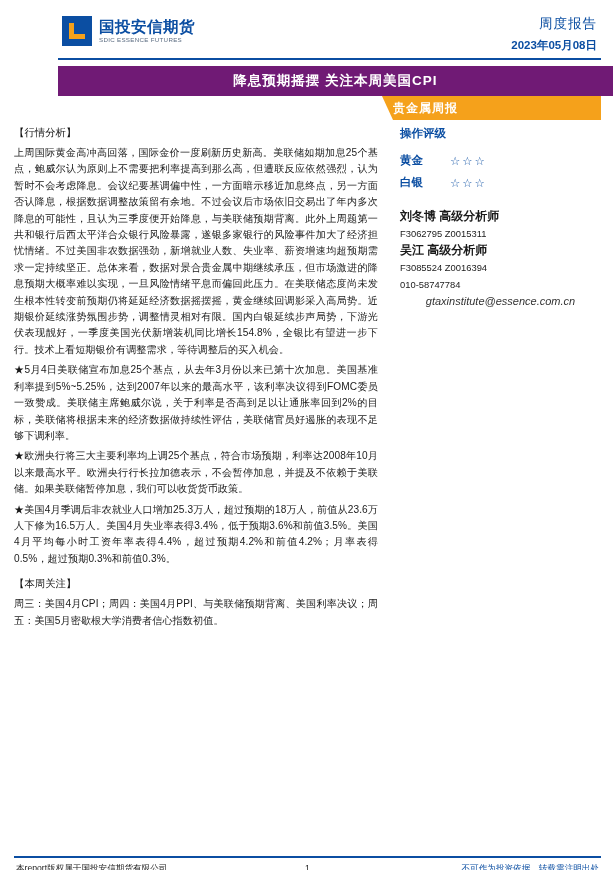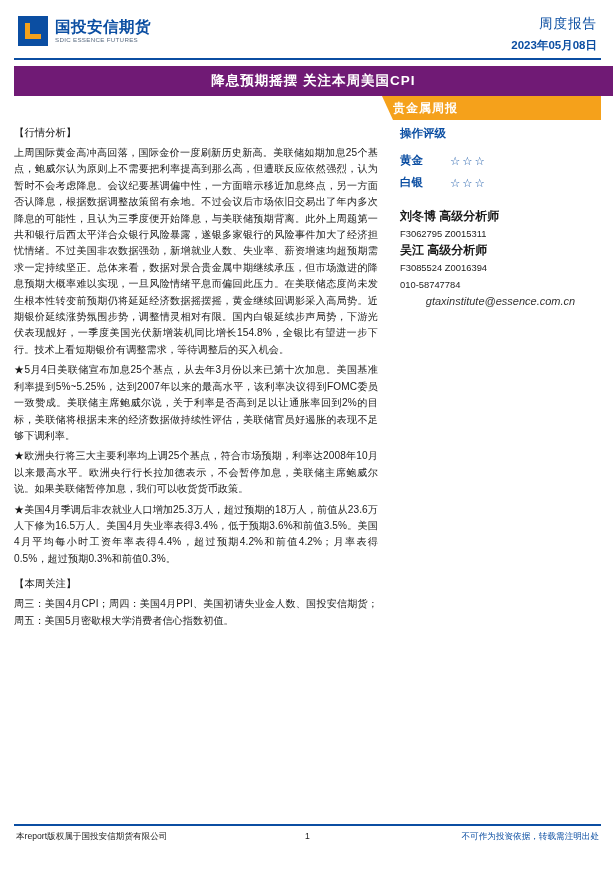--- a/index.html
+++ b/index.html
@@ -12,20 +12,21 @@
     background: #ffffff;
     font-family: "Liberation Sans", sans-serif;
     color: #1a1a1a;
     overflow: hidden;
   }
   .page {
     position: relative;
     width: 615px;
     height: 870px;
     box-sizing: border-box;
+    padding-left: 44px;
   }
   
   .header {
     position: relative;
     height: 62px;
     padding: 10px 14px 0 14px;
     box-sizing: border-box;
   }
   .logo-wrap {
     display: flex;
@@ -222,21 +223,21 @@
     font-style: italic;
     color: #333;
     text-align: center;
   }
   
   .footer {
     position: absolute;
     left: 0;
     right: 0;
     bottom: 0;
-    height: 46px;
+    height: 14px;
   }
   .footer-rule {
     position: absolute;
     left: 14px;
     right: 14px;
     top: 0;
     height: 2px;
     background: #0b4ea2;
   }
   .footer-left {
@@ -291,25 +292,25 @@
       <span>贵金属周报</span>
     </div>
   </div>
 
   <div class="columns">
 
     <div class="col-left">
       <div class="sec-head">【行情分析】</div>
       <p class="para">上周国际黄金高冲高回落，国际金价一度刷新历史新高。美联储如期加息25个基点，鲍威尔认为原则上不需要把利率提高到那么高，但遭联反应依然强烈，认为暂时不会考虑降息。会议纪要基调偏中性，一方面暗示移近加息终点，另一方面否认降息，根据数据调整故策留有余地。不过会议后市场依旧交易出了年内多次降息的可能性，且认为三季度便开始降息，与美联储预期背离。此外上周题第一共和银行后西太平洋合众银行风险暴露，遂银多家银行的风险事件加大了经济担忧情绪。不过美国非农数据强劲，新增就业人数、失业率、薪资增速均超预期需求一定持续坚正。总体来看，数据对景合贵金属中期继续承压，但市场激进的降息预期大概率难以实现，一旦风险情绪平息而偏回此压力。在美联储态度尚未发生根本性转变前预期仍将延延经济数据摇摆摇，黄金继续回调影采入高局势。近期银价延续涨势氛围步势，调整情灵相对有限。国内白银延续步声局势，下游光伏表现靓好，一季度美国光伏新增装机同比增长154.8%，全银比有望进一步下行。技术上看短期银价有调整需求，等待调整后的买入机会。</p>
       <p class="para">★5月4日美联储宣布加息25个基点，从去年3月份以来已第十次加息。美国基准利率提到5%~5.25%，达到2007年以来的最高水平，该利率决议得到FOMC委员一致赞成。美联储主席鲍威尔说，关于利率是否高到足以让通胀率回到2%的目标，美联储将根据未来的经济数据做持续性评估，美联储官员好遏胀的表现不足够下调利率。</p>
-      <p class="para">★欧洲央行将三大主要利率均上调25个基点，符合市场预期，利率达2008年10月以来最高水平。欧洲央行行长拉加德表示，不会暂停加息，美联储主席鲍威尔说。如果美联储暂停加息，我们可以收货货币政策。</p>
+      <p class="para">★欧洲央行将三大主要利率均上调25个基点，符合市场预期，利率达2008年10月以来最高水平。欧洲央行行长拉加德表示，不会暂停加息，并提及不依赖于美联储。如果美联储暂停加息，我们可以收货货币政策。</p>
       <p class="para">★美国4月季调后非农就业人口增加25.3万人，超过预期的18万人，前值从23.6万人下修为16.5万人。美国4月失业率表得3.4%，低于预期3.6%和前值3.5%。美国4月平均每小时工资年率表得4.4%，超过预期4.2%和前值4.2%；月率表得0.5%，超过预期0.3%和前值0.3%。</p>
       <div class="spacer-sm"></div>
       <div class="sec-head">【本周关注】</div>
-      <p class="para">周三：美国4月CPI；周四：美国4月PPI、美国初请失业金人数、国投安信期货；周五：美国5月密歇根大学消费者信心指数初值。</p>
+      <p class="para">周三：美国4月CPI；周四：美国4月PPI、与美联储预期背离、美国利率决议；周五：美国5月密歇根大学消费者信心指数初值。</p>
     </div>
 
     <div class="col-right">
       <div class="rating-title">操作评级</div>
 
       <div class="rating-row">
         <div class="rating-name">黄金</div>
         <div class="rating-stars">☆☆☆</div>
       </div>
       <div class="rating-row">

